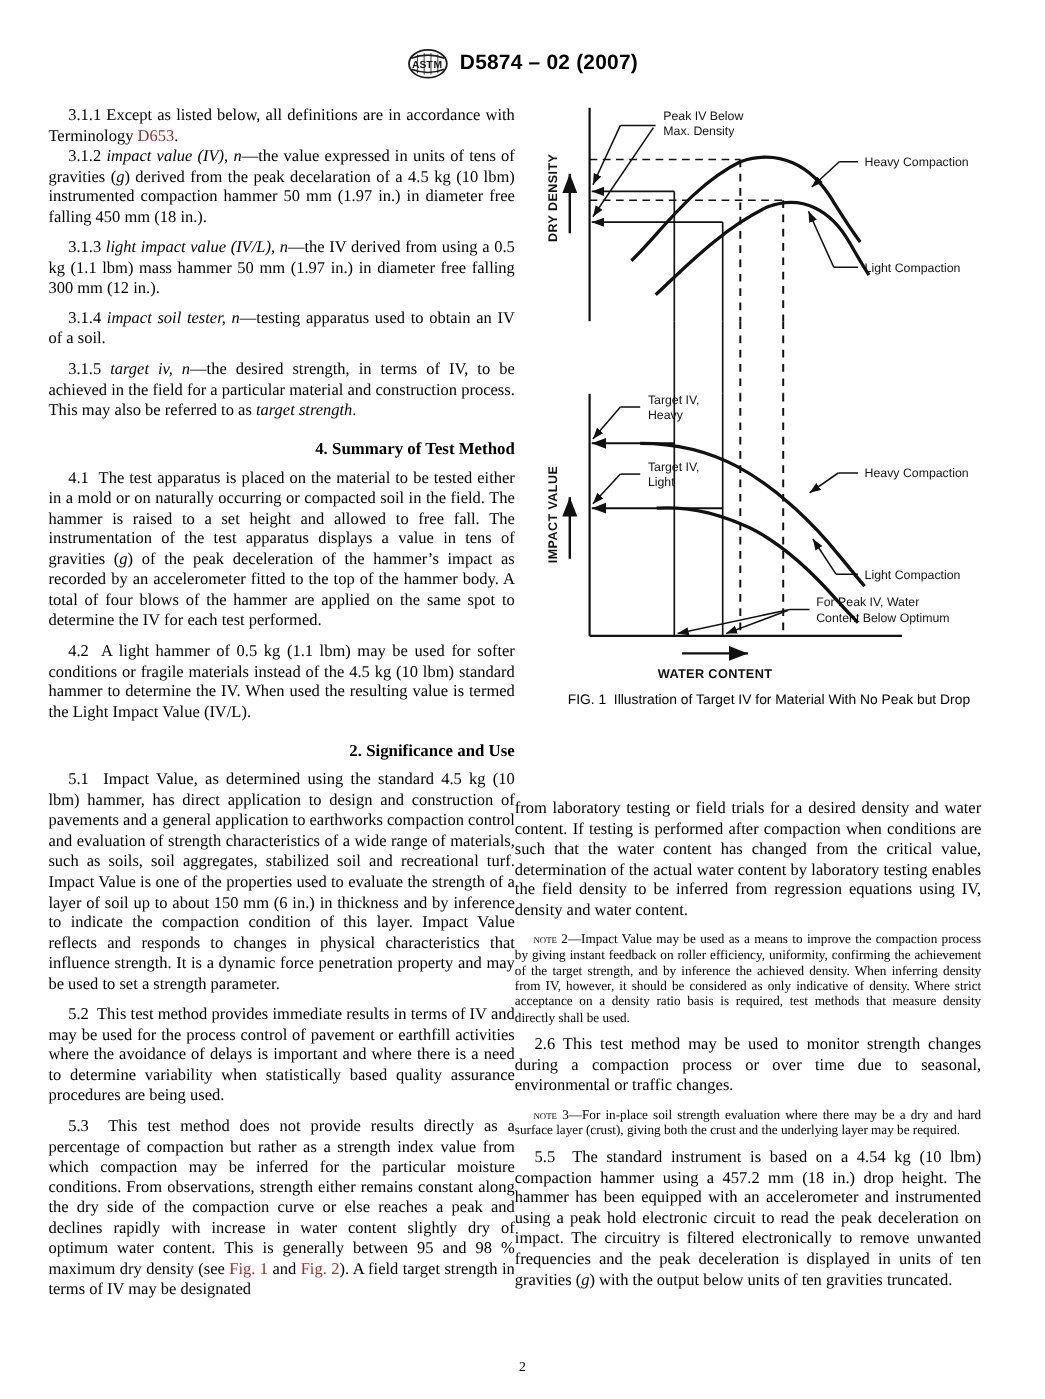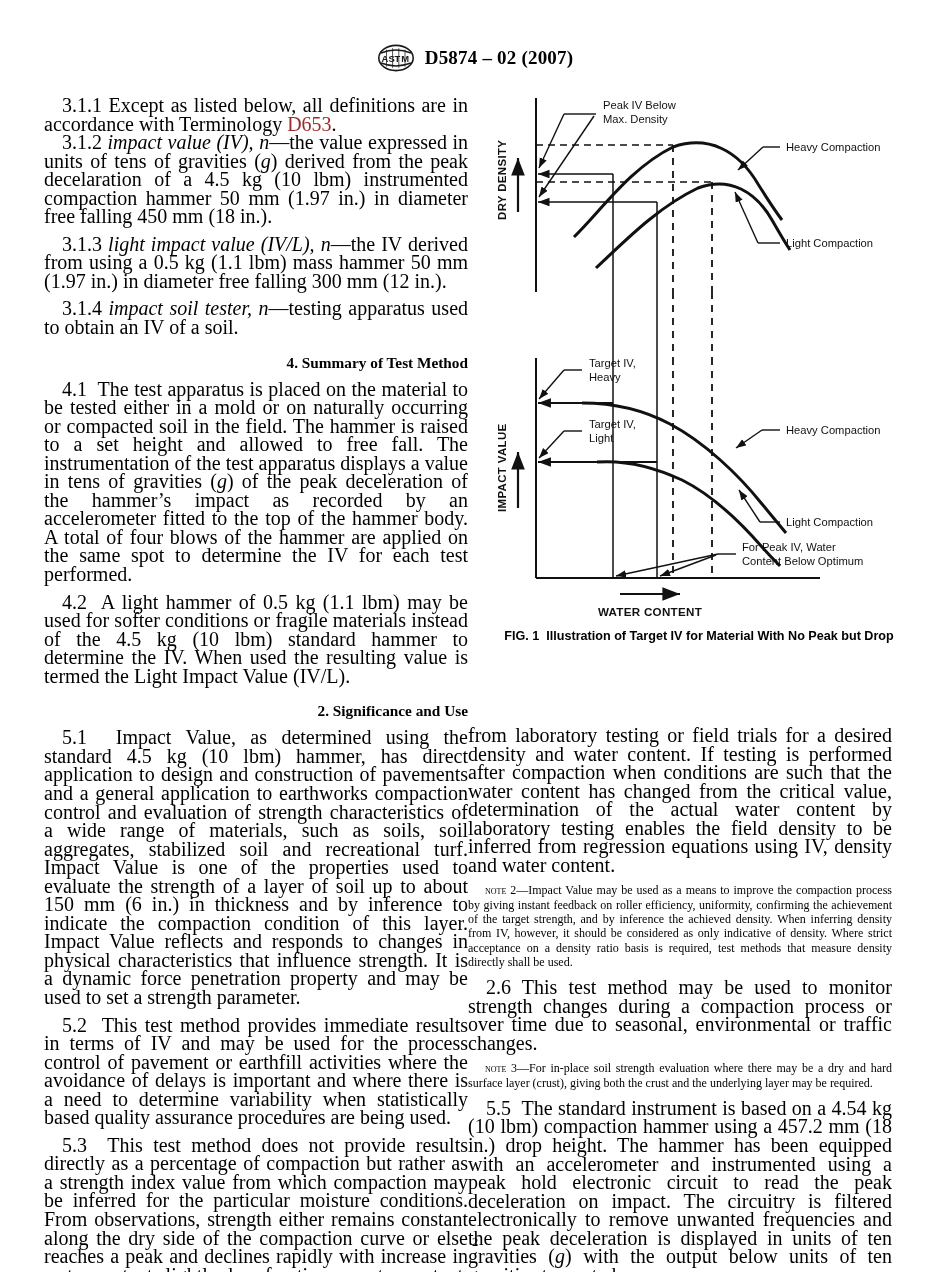--- a/index.html
+++ b/index.html
@@ -38,21 +38,21 @@
     gap: 10px;
   }
   .astm-logo {
     display: inline-block;
     width: 38px;
     height: 28px;
     position: relative;
     vertical-align: middle;
   }
   .header-title {
-    font-family: Liberation Serif, serif;
+    font-family: Liberation Sans, sans-serif;
     font-weight: bold;
     font-size: 19px;
     letter-spacing: 0.2px;
     white-space: nowrap;
     text-align: right;
   }
 
   
   .col-left {
     position: absolute;
@@ -70,21 +70,21 @@
     position: absolute;
     left: 468px;
     top: 690px;
     width: 424px;
     margin-top: 36px;
   }
 
   
   p.body {
     margin: 0 0 0 0;
-    font-size: 20px;
+    font-size: 15px;
     line-height: 18.55px;
     text-align: justify;
     text-indent: 18px;
     -webkit-hyphens: auto;
     hyphens: auto;
   }
   p.gap { margin-top: 9px; }
   p.nogap { margin-top: 0px; }
 
   h3.section {
@@ -112,21 +112,21 @@
   .note .note-label::first-letter { text-transform: uppercase; }
 
   i, .ital { }
   .xref { color: #9e2a2b; }
 
   
   .figure-svg { display: block; }
   .fig-caption {
     margin-top: 6px;
     font-family: "Liberation Sans", "DejaVu Sans", sans-serif;
-    font-weight: bold;
+    font-weight: normal;
     font-size: 12.6px;
     line-height: 16px;
     text-align: center;
     padding: 0 10px;
   }
 
   
   .page-number {
     position: absolute;
     bottom: 22px;
@@ -164,20 +164,21 @@
   <div class="col-left">
 
     <p class="body nogap">3.1.1 Except as listed below, all definitions are in accordance with Terminology <span class="xref">D653</span>.</p>
 
     <p class="body nogap">3.1.2 <i>impact value (IV), n</i>—the value expressed in units of tens of gravities (<i>g</i>) derived from the peak decelaration of a 4.5 kg (10 lbm) instrumented compaction hammer 50 mm (1.97 in.) in diameter free falling 450 mm (18 in.).</p>
 
     <p class="body gap">3.1.3 <i>light impact value (IV/L), n</i>—the IV derived from using a 0.5 kg (1.1 lbm) mass hammer 50 mm (1.97 in.) in diameter free falling 300 mm (12 in.).</p>
 
     <p class="body gap">3.1.4 <i>impact soil tester, n</i>—testing apparatus used to obtain an IV of a soil.</p>
 
+    <p class="body gap">3.1.5 <i>target iv, n</i>—the desired strength, in terms of IV, to be achieved in the field for a particular material and construction process. This may also be referred to as <i>target strength</i>.</p>
 
     <h3 class="section">4.  Summary of Test Method</h3>
 
     <p class="body nogap">4.1&nbsp; The test apparatus is placed on the material to be tested either in a mold or on naturally occurring or compacted soil in the field. The hammer is raised to a set height and allowed to free fall. The instrumentation of the test apparatus displays a value in tens of gravities (<i>g</i>) of the peak deceleration of the hammer’s impact as recorded by an accelerometer fitted to the top of the hammer body. A total of four blows of the hammer are applied on the same spot to determine the IV for each test performed.</p>
 
     <p class="body gap">4.2&nbsp; A light hammer of 0.5 kg (1.1 lbm) may be used for softer conditions or fragile materials instead of the 4.5 kg (10 lbm) standard hammer to determine the IV. When used the resulting value is termed the Light Impact Value (IV/L).</p>
 
     <h3 class="section">2.  Significance and Use</h3>
 
     <p class="body nogap">5.1&nbsp; Impact Value, as determined using the standard 4.5 kg (10 lbm) hammer, has direct application to design and construction of pavements and a general application to earthworks compaction control and evaluation of strength characteristics of a wide range of materials, such as soils, soil aggregates, stabilized soil and recreational turf. Impact Value is one of the properties used to evaluate the strength of a layer of soil up to about 150 mm (6 in.) in thickness and by inference to indicate the compaction condition of this layer. Impact Value reflects and responds to changes in physical characteristics that influence strength. It is a dynamic force penetration property and may be used to set a strength parameter.</p>

